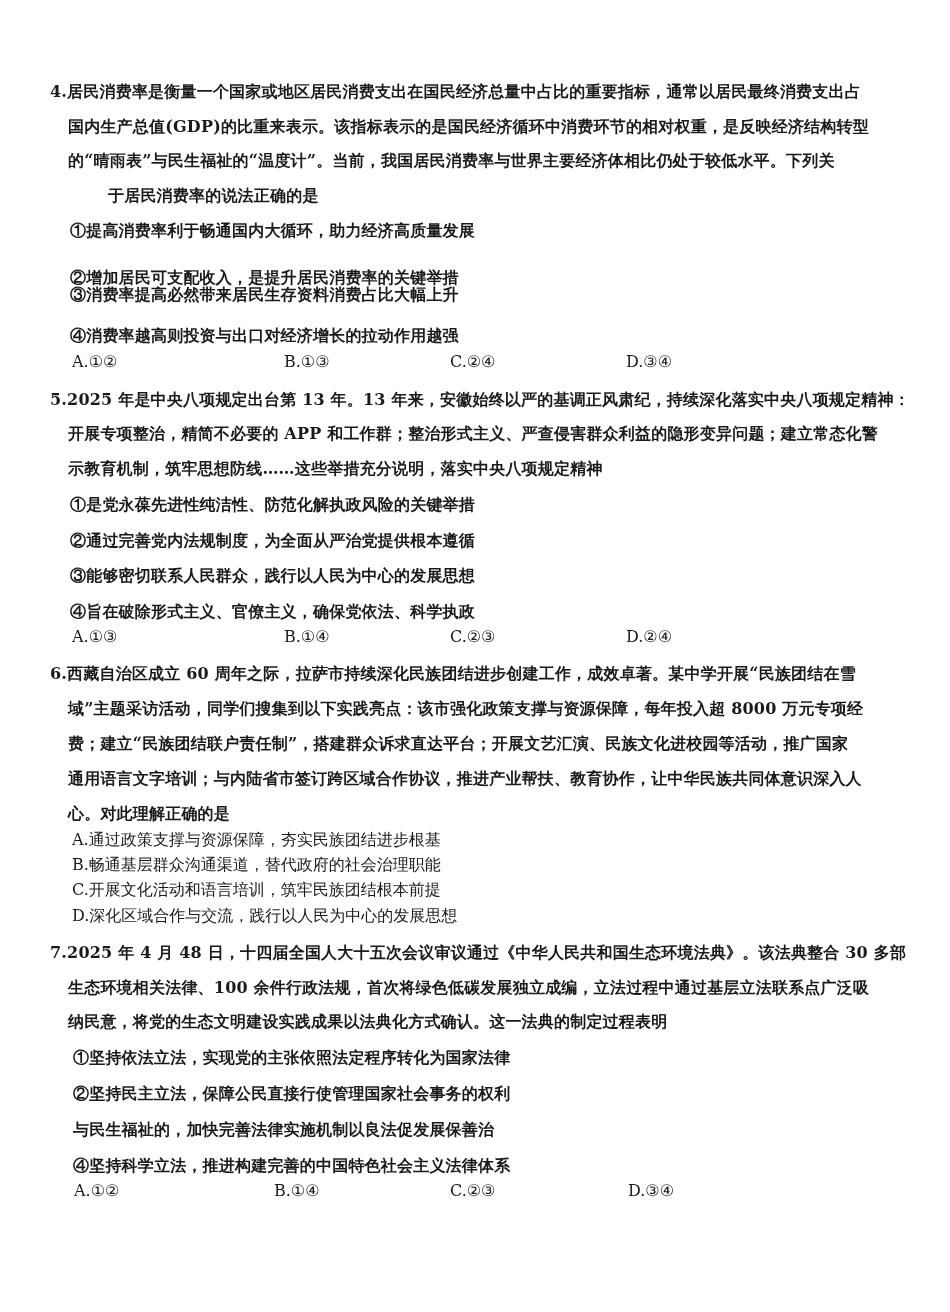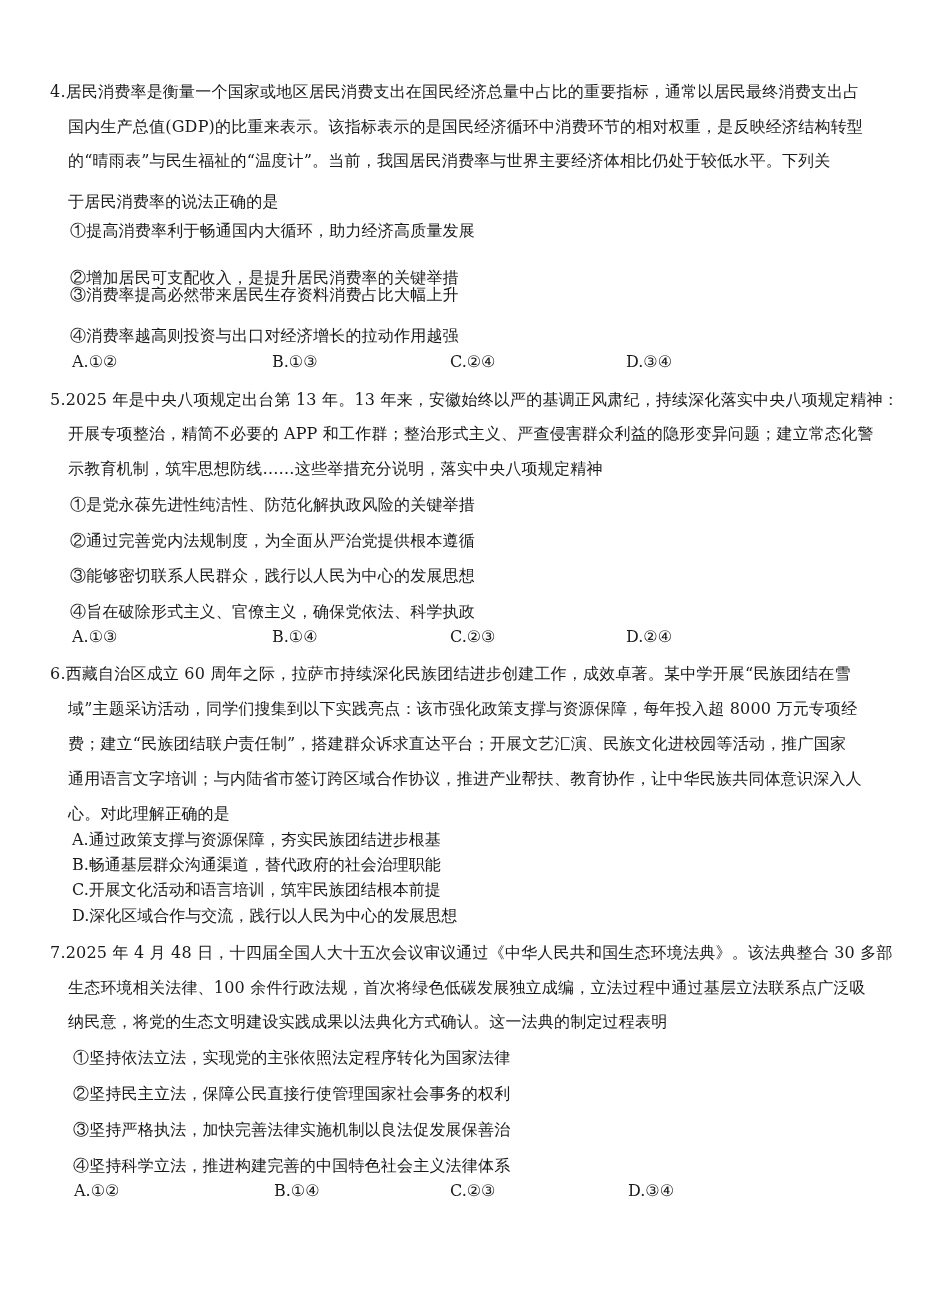--- a/index.html
+++ b/index.html
@@ -9,37 +9,38 @@
       color: #1a1a1a;
       font-size: 16px;
     }
     .line {
       position: absolute;
       left: 0;
       white-space: nowrap;
       line-height: 20px;
       height: 20px;
       letter-spacing: 0.2px;
+      font-weight: bold;
     }
     .q-cont  { left: 68px; }
     .opt     { left: 70px; }
     .opt7    { left: 73px; }
     .choice-row { position: absolute; left: 0; height: 20px; line-height: 20px; white-space: nowrap; }
     .choice { position: absolute; top: 0; }
-    .ca { left: 72px; } .cb { left: 272px; } .cc { left: 450px; } .cd { left: 626px; }
+    .ca { left: 72px; } .cb { left: 284px; } .cc { left: 450px; } .cd { left: 626px; }
     .sc { position: absolute; left: 72px; white-space: nowrap; line-height: 20px; height: 20px; }
   </style>
 </head>
 <body>
 
 <div>
   <div class="line" style="left:50px; top:82px;">4.居民消费率是衡量一个国家或地区居民消费支出在国民经济总量中占比的重要指标，通常以居民最终消费支出占</div>
   <div class="line q-cont" style="top:117px;">国内生产总值(GDP)的比重来表示。该指标表示的是国民经济循环中消费环节的相对权重，是反映经济结构转型</div>
   <div class="line q-cont" style="top:151px;">的“晴雨表”与民生福祉的“温度计”。当前，我国居民消费率与世界主要经济体相比仍处于较低水平。下列关</div>
-  <div class="line q-cont" style="top:192px;">于居民消费率的说法正确的是</div>
+  <div class="line q-cont" style="top:186px;margin-left:40px;">于居民消费率的说法正确的是</div>
   <div class="line opt" style="top:221px;">①提高消费率利于畅通国内大循环，助力经济高质量发展</div>
   <div class="line opt" style="top:268px;">②增加居民可支配收入，是提升居民消费率的关键举措</div>
   <div class="line opt" style="top:285px;text-align:right;">③消费率提高必然带来居民生存资料消费占比大幅上升</div>
   <div class="line opt" style="top:326px;">④消费率越高则投资与出口对经济增长的拉动作用越强</div>
   <div class="choice-row" style="top:352px; width:950px;">
     <span class="choice ca">A.①②</span>
     <span class="choice cb">B.①③</span>
     <span class="choice cc">C.②④</span>
     <span class="choice cd">D.③④</span>
   </div>
@@ -72,21 +73,21 @@
   <div class="sc" style="top:880px;">C.开展文化活动和语言培训，筑牢民族团结根本前提</div>
   <div class="sc" style="top:906px;">D.深化区域合作与交流，践行以人民为中心的发展思想</div>
 </div>
 
 <div>
   <div class="line" style="left:50px; top:943px;">7.2025 年 4 月 48 日，十四届全国人大十五次会议审议通过《中华人民共和国生态环境法典》。该法典整合 30 多部</div>
   <div class="line q-cont" style="top:978px;">生态环境相关法律、100 余件行政法规，首次将绿色低碳发展独立成编，立法过程中通过基层立法联系点广泛吸</div>
   <div class="line q-cont" style="top:1012px;">纳民意，将党的生态文明建设实践成果以法典化方式确认。这一法典的制定过程表明</div>
   <div class="line opt7" style="top:1048px;">①坚持依法立法，实现党的主张依照法定程序转化为国家法律</div>
   <div class="line opt7" style="top:1084px;">②坚持民主立法，保障公民直接行使管理国家社会事务的权利</div>
-  <div class="line opt7" style="top:1120px;">③坚持严格执法，加快完善法律实施机制以良法促发展保善治</div>
+  <div class="line opt7" style="top:1120px;">与民生福祉的，加快完善法律实施机制以良法促发展保善治</div>
   <div class="line opt7" style="top:1156px;">④坚持科学立法，推进构建完善的中国特色社会主义法律体系</div>
   <div class="choice-row" style="top:1181px; width:950px;">
     <span class="choice" style="left:74px;">A.①②</span>
     <span class="choice" style="left:274px;">B.①④</span>
     <span class="choice" style="left:450px;">C.②③</span>
     <span class="choice" style="left:628px;">D.③④</span>
   </div>
 </div>
 
 </body></html>

